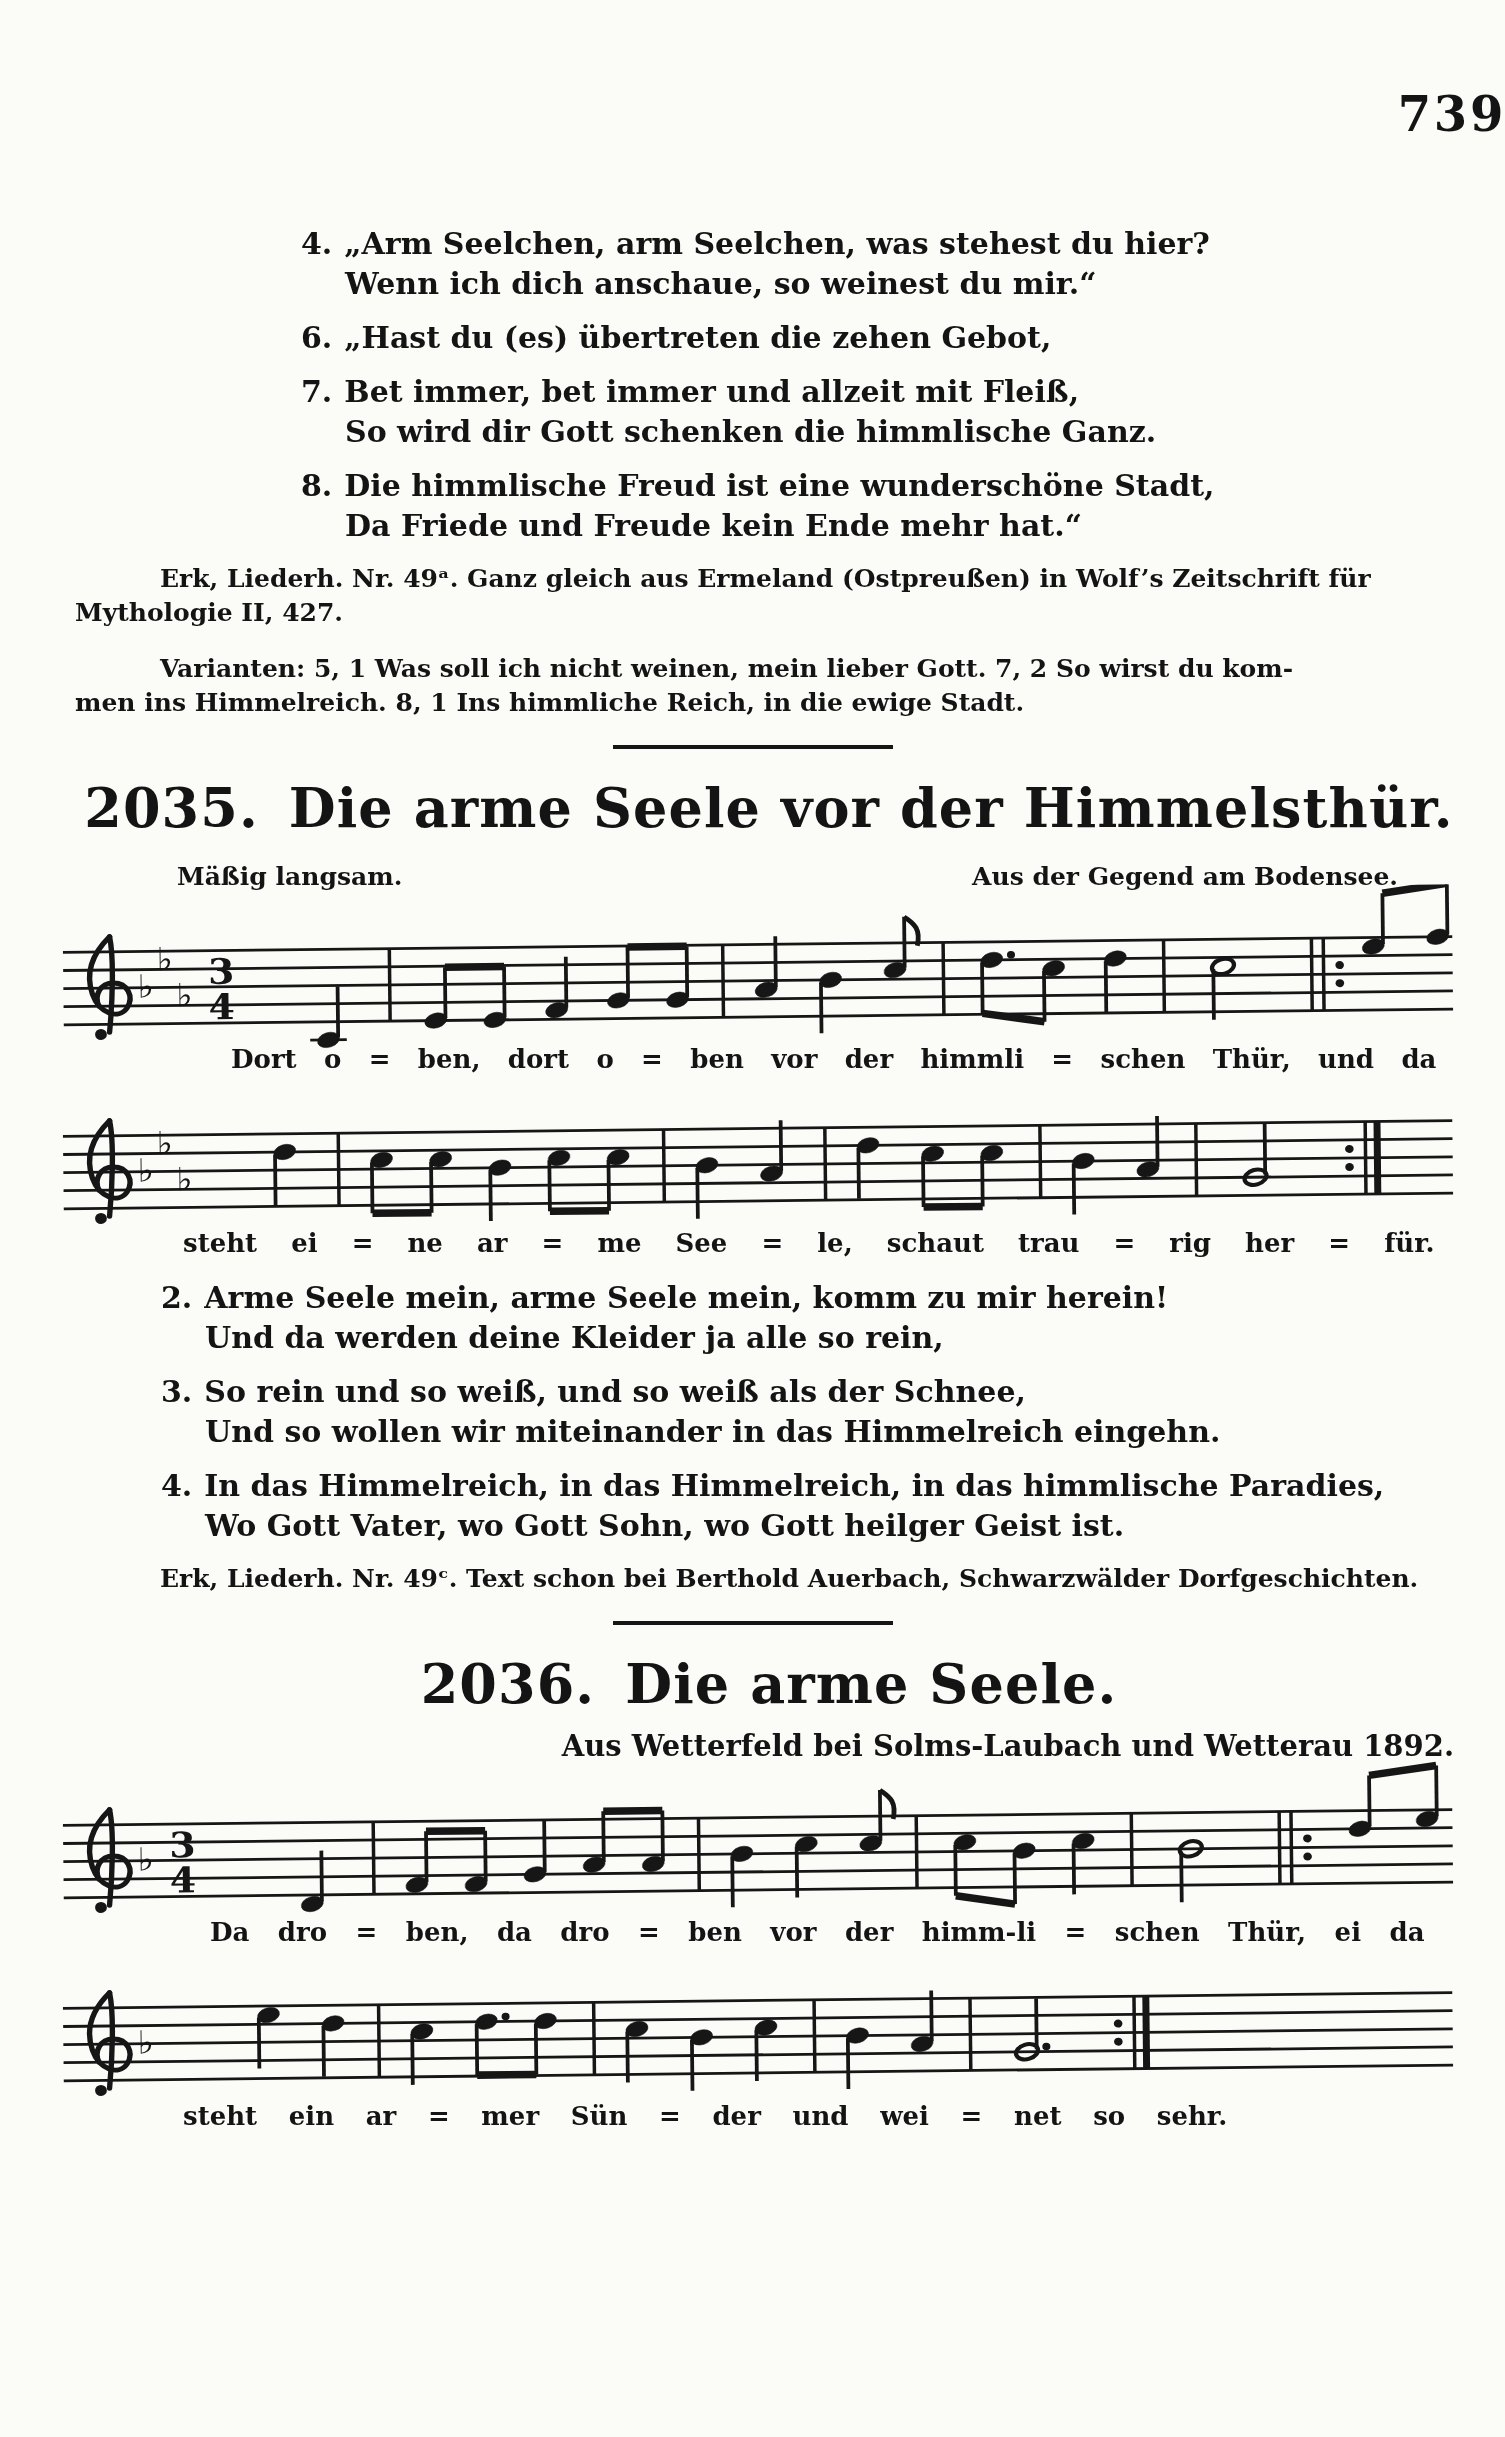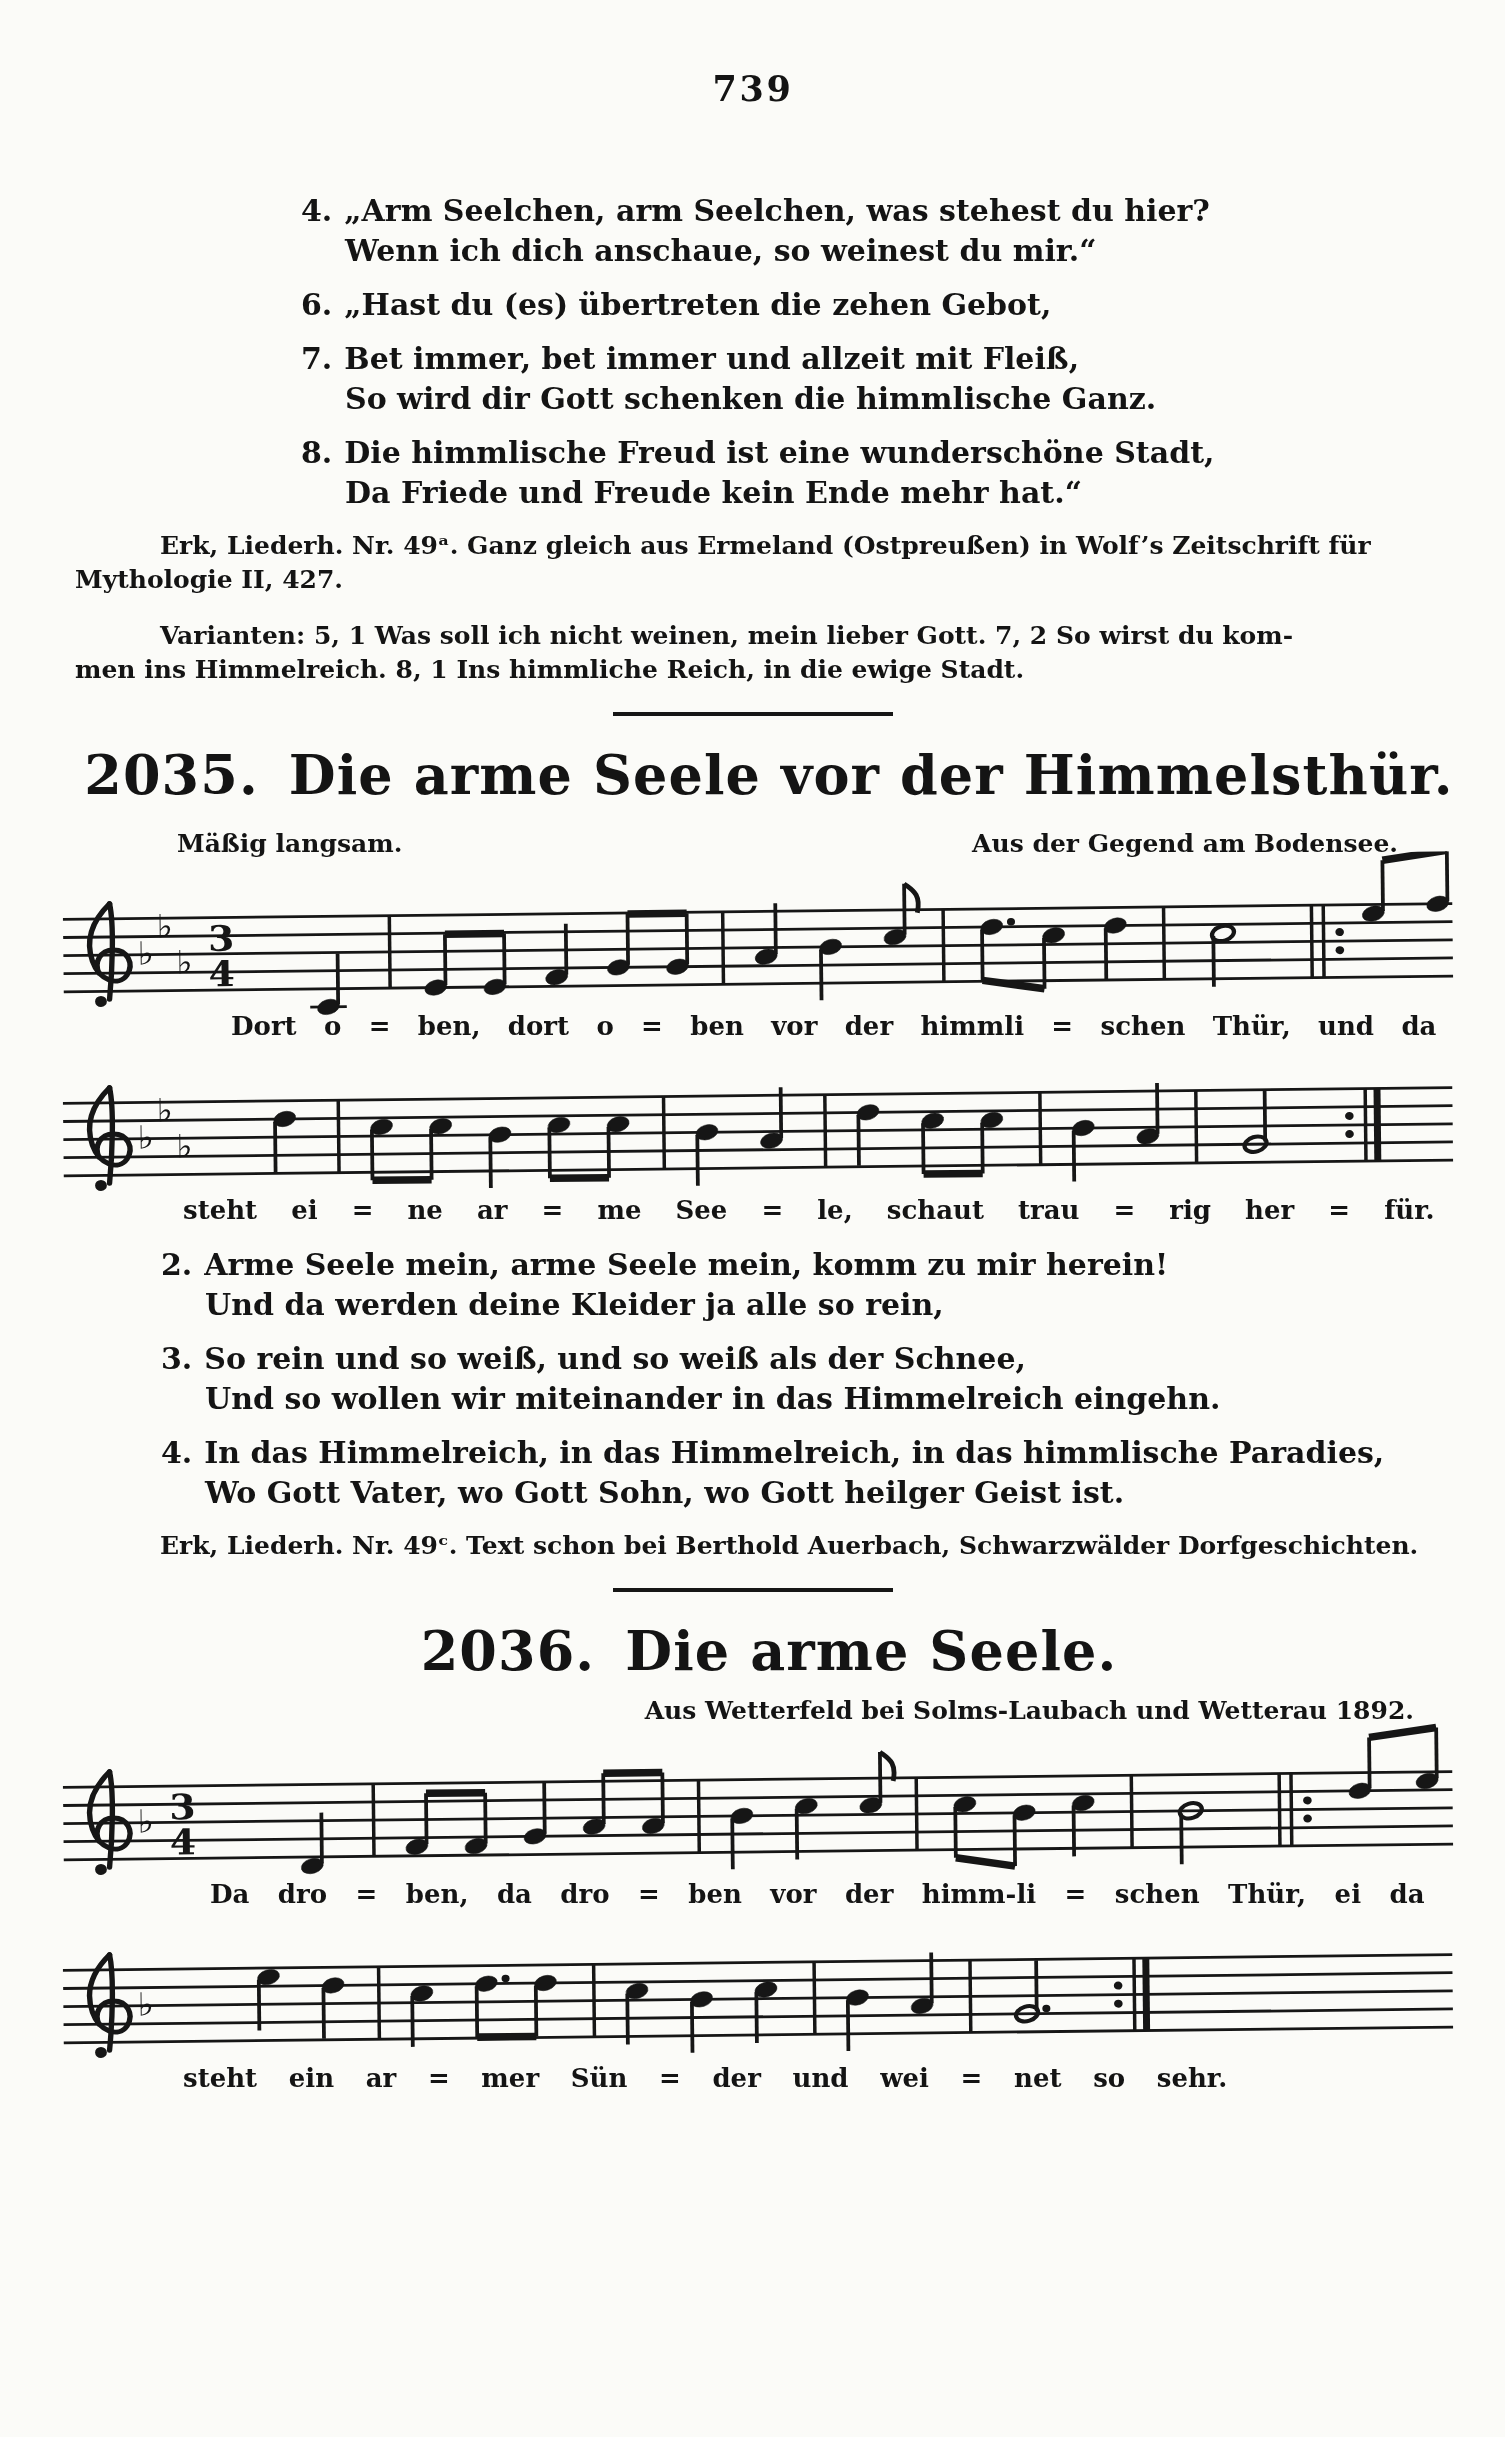--- a/index.html
+++ b/index.html
@@ -1,34 +1,34 @@
 <!DOCTYPE html>
 <html style="font-size:8.6px"><head>
 <meta charset="utf-8">
 <title>739 — Die arme Seele</title>
 <style>
   *{margin:0;padding:0;box-sizing:border-box;}
   html,body{background:#e8e8e6;}
   body{font-family:"DejaVu Serif",serif;color:#141414;}
   .page{position:relative;width:1506px;height:2438px;background:#fbfbf8;overflow:hidden;margin:0 auto;}
-  .pagenum{padding-top:68px;text-align:center;font-size:35px;font-weight:700;letter-spacing:2.7px;}
+  .pagenum{padding-top:86px;text-align:right;font-size:48px;font-weight:700;letter-spacing:2.7px;}
   .verses{margin-top:82px;margin-left:301px;margin-right:86px;}
   .verses.bottom{margin-left:161px;margin-top:19.4px;}
   .verse{margin-bottom:14px;font-size:30px;font-weight:600;line-height:40px;}
   .verse .vnum{display:inline-block;margin-right:12px;}
   .verse .vl2{padding-left:44px;}
   .noteblk{margin-top:16px;margin-left:75px;margin-right:59px;font-size:25px;font-weight:600;line-height:34px;}
   .noteblk .first{text-indent:85px;display:block;}
   .noteblk .cont{display:block;}
   .noteblk.var{margin-top:21.5px;}
   .divider{width:280px;height:4.8px;background:#161616;margin:25px auto 0;}
   .heading{margin-top:27px;text-align:center;font-size:54px;font-weight:700;letter-spacing:1.1px;white-space:nowrap;padding-left:32px;}
   .heading .num{margin-right:30px;}
   .caption-row{display:flex;justify-content:space-between;align-items:baseline;margin:21.5px 108px 0 177px;font-size:25px;font-weight:700;}
-  .source-right{margin:13px 92px 0 0;text-align:right;font-size:25px;font-weight:700;}
+  .source-right{margin:13px 52px 0 0;text-align:right;font-size:29px;font-weight:700;}
   .staff{width:1398px;height:173px;margin:2.2px 0 0 59px;transform:rotate(-0.65deg);transform-origin:45% 50%;}
   .staff svg{width:1398px;height:173px;display:block;}
   .lyrics{font-size:26px;font-weight:700;white-space:pre;margin-top:-21.5px;position:relative;z-index:2;}
   #lyr1{margin-left:231px;word-spacing:18.3px;}
   #lyr2{margin-left:183px;word-spacing:25px;}
   #lyr3{margin-left:210px;word-spacing:19.4px;}
   #lyr4{margin-left:183px;word-spacing:22.6px;}
 </style>
 </head>
 <body>

